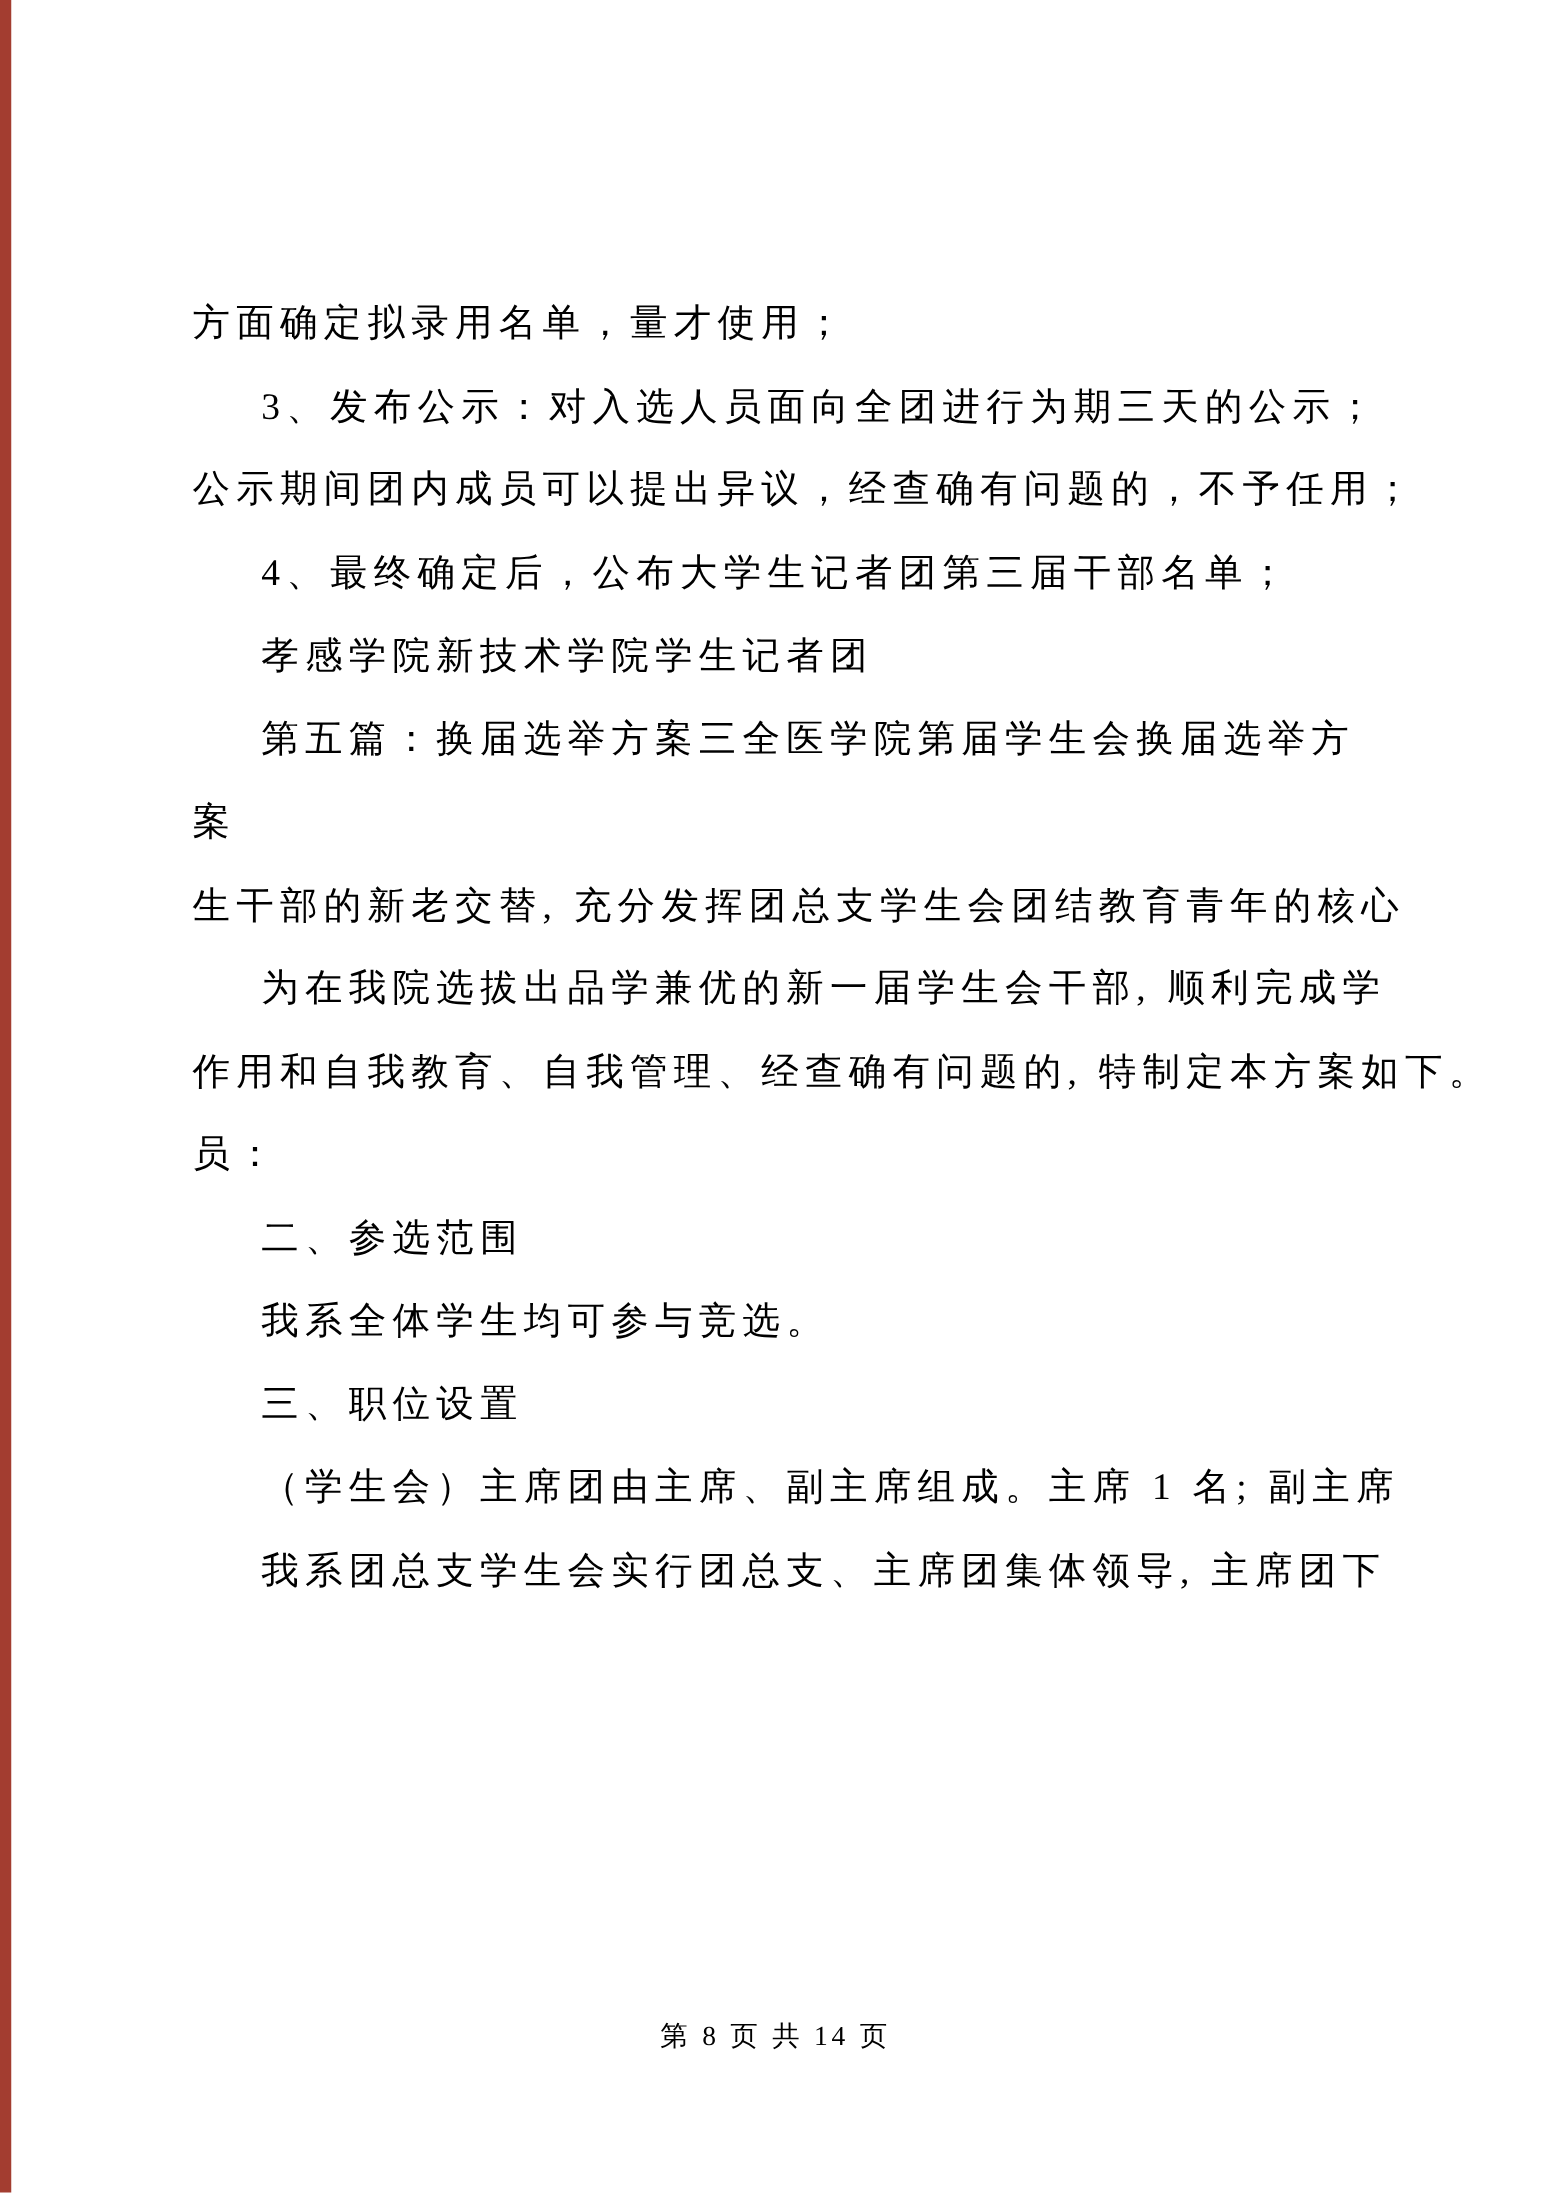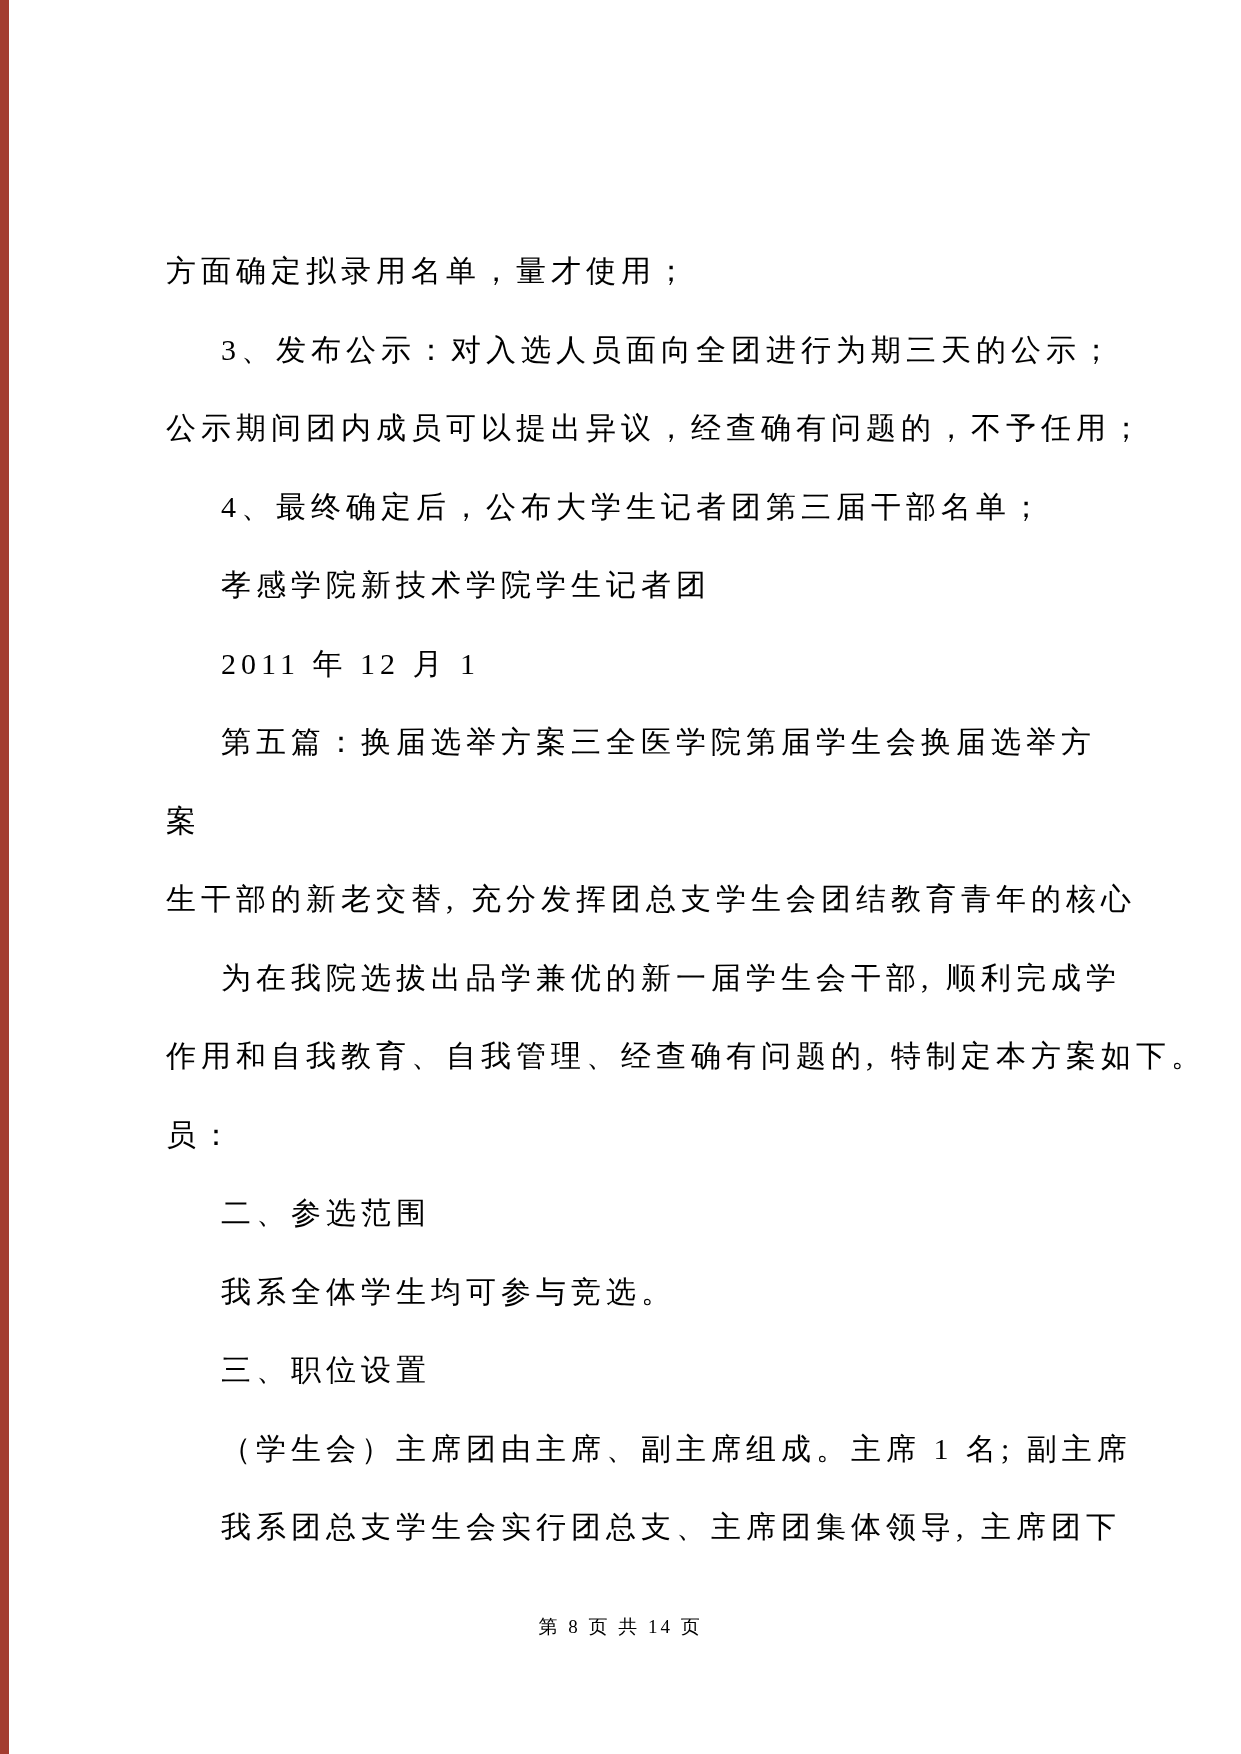--- a/index.html
+++ b/index.html
@@ -17,51 +17,50 @@
     left: 0; top: 0;
     width: 9px; height: 1754px;
   }
   .content {
     position: absolute;
     left: 150px;
     top: 224px;
     width: 960px;
   }
   .line {
-    margin: 16px;
+    margin: 4px;
     font-size: 30px;
     line-height: 62.5px;
     letter-spacing: 5px;
     white-space: nowrap;
     font-weight: 300;
   }
   .line.indent { text-indent: 55px; }
   .page-footer {
     position: absolute;
     left: 0; right: 0;
     top: 1614px;
     text-align: center;
-    font-size: 19px;
+    font-size: 22px;
     letter-spacing: 3px;
   }
 </style>
 </head>
 <body>
 
 <div class="page">
 
   <div class="edge-strip" style="background: rgb(163, 61, 48);"></div>
 
   <main class="content">
     <p class="line">方面确定拟录用名单，量才使用；</p>
     <p class="line indent">3、发布公示：对入选人员面向全团进行为期三天的公示；</p>
     <p class="line">公示期间团内成员可以提出异议，经查确有问题的，不予任用；</p>
     <p class="line indent">4、最终确定后，公布大学生记者团第三届干部名单；</p>
     <p class="line indent">孝感学院新技术学院学生记者团</p>
-    <p class="line indent">2011 年 12 月 1</p>
     <p class="line indent">第五篇：换届选举方案三全医学院第届学生会换届选举方</p>
     <p class="line">案</p>
     <p class="line">生干部的新老交替, 充分发挥团总支学生会团结教育青年的核心</p>
     <p class="line indent">为在我院选拔出品学兼优的新一届学生会干部, 顺利完成学</p>
     <p class="line">作用和自我教育、自我管理、经查确有问题的, 特制定本方案如下。</p>
     <p class="line">员：</p>
     <p class="line indent">二、参选范围</p>
     <p class="line indent">我系全体学生均可参与竞选。</p>
     <p class="line indent">三、职位设置</p>
     <p class="line indent">（学生会）主席团由主席、副主席组成。主席 1 名; 副主席</p>

